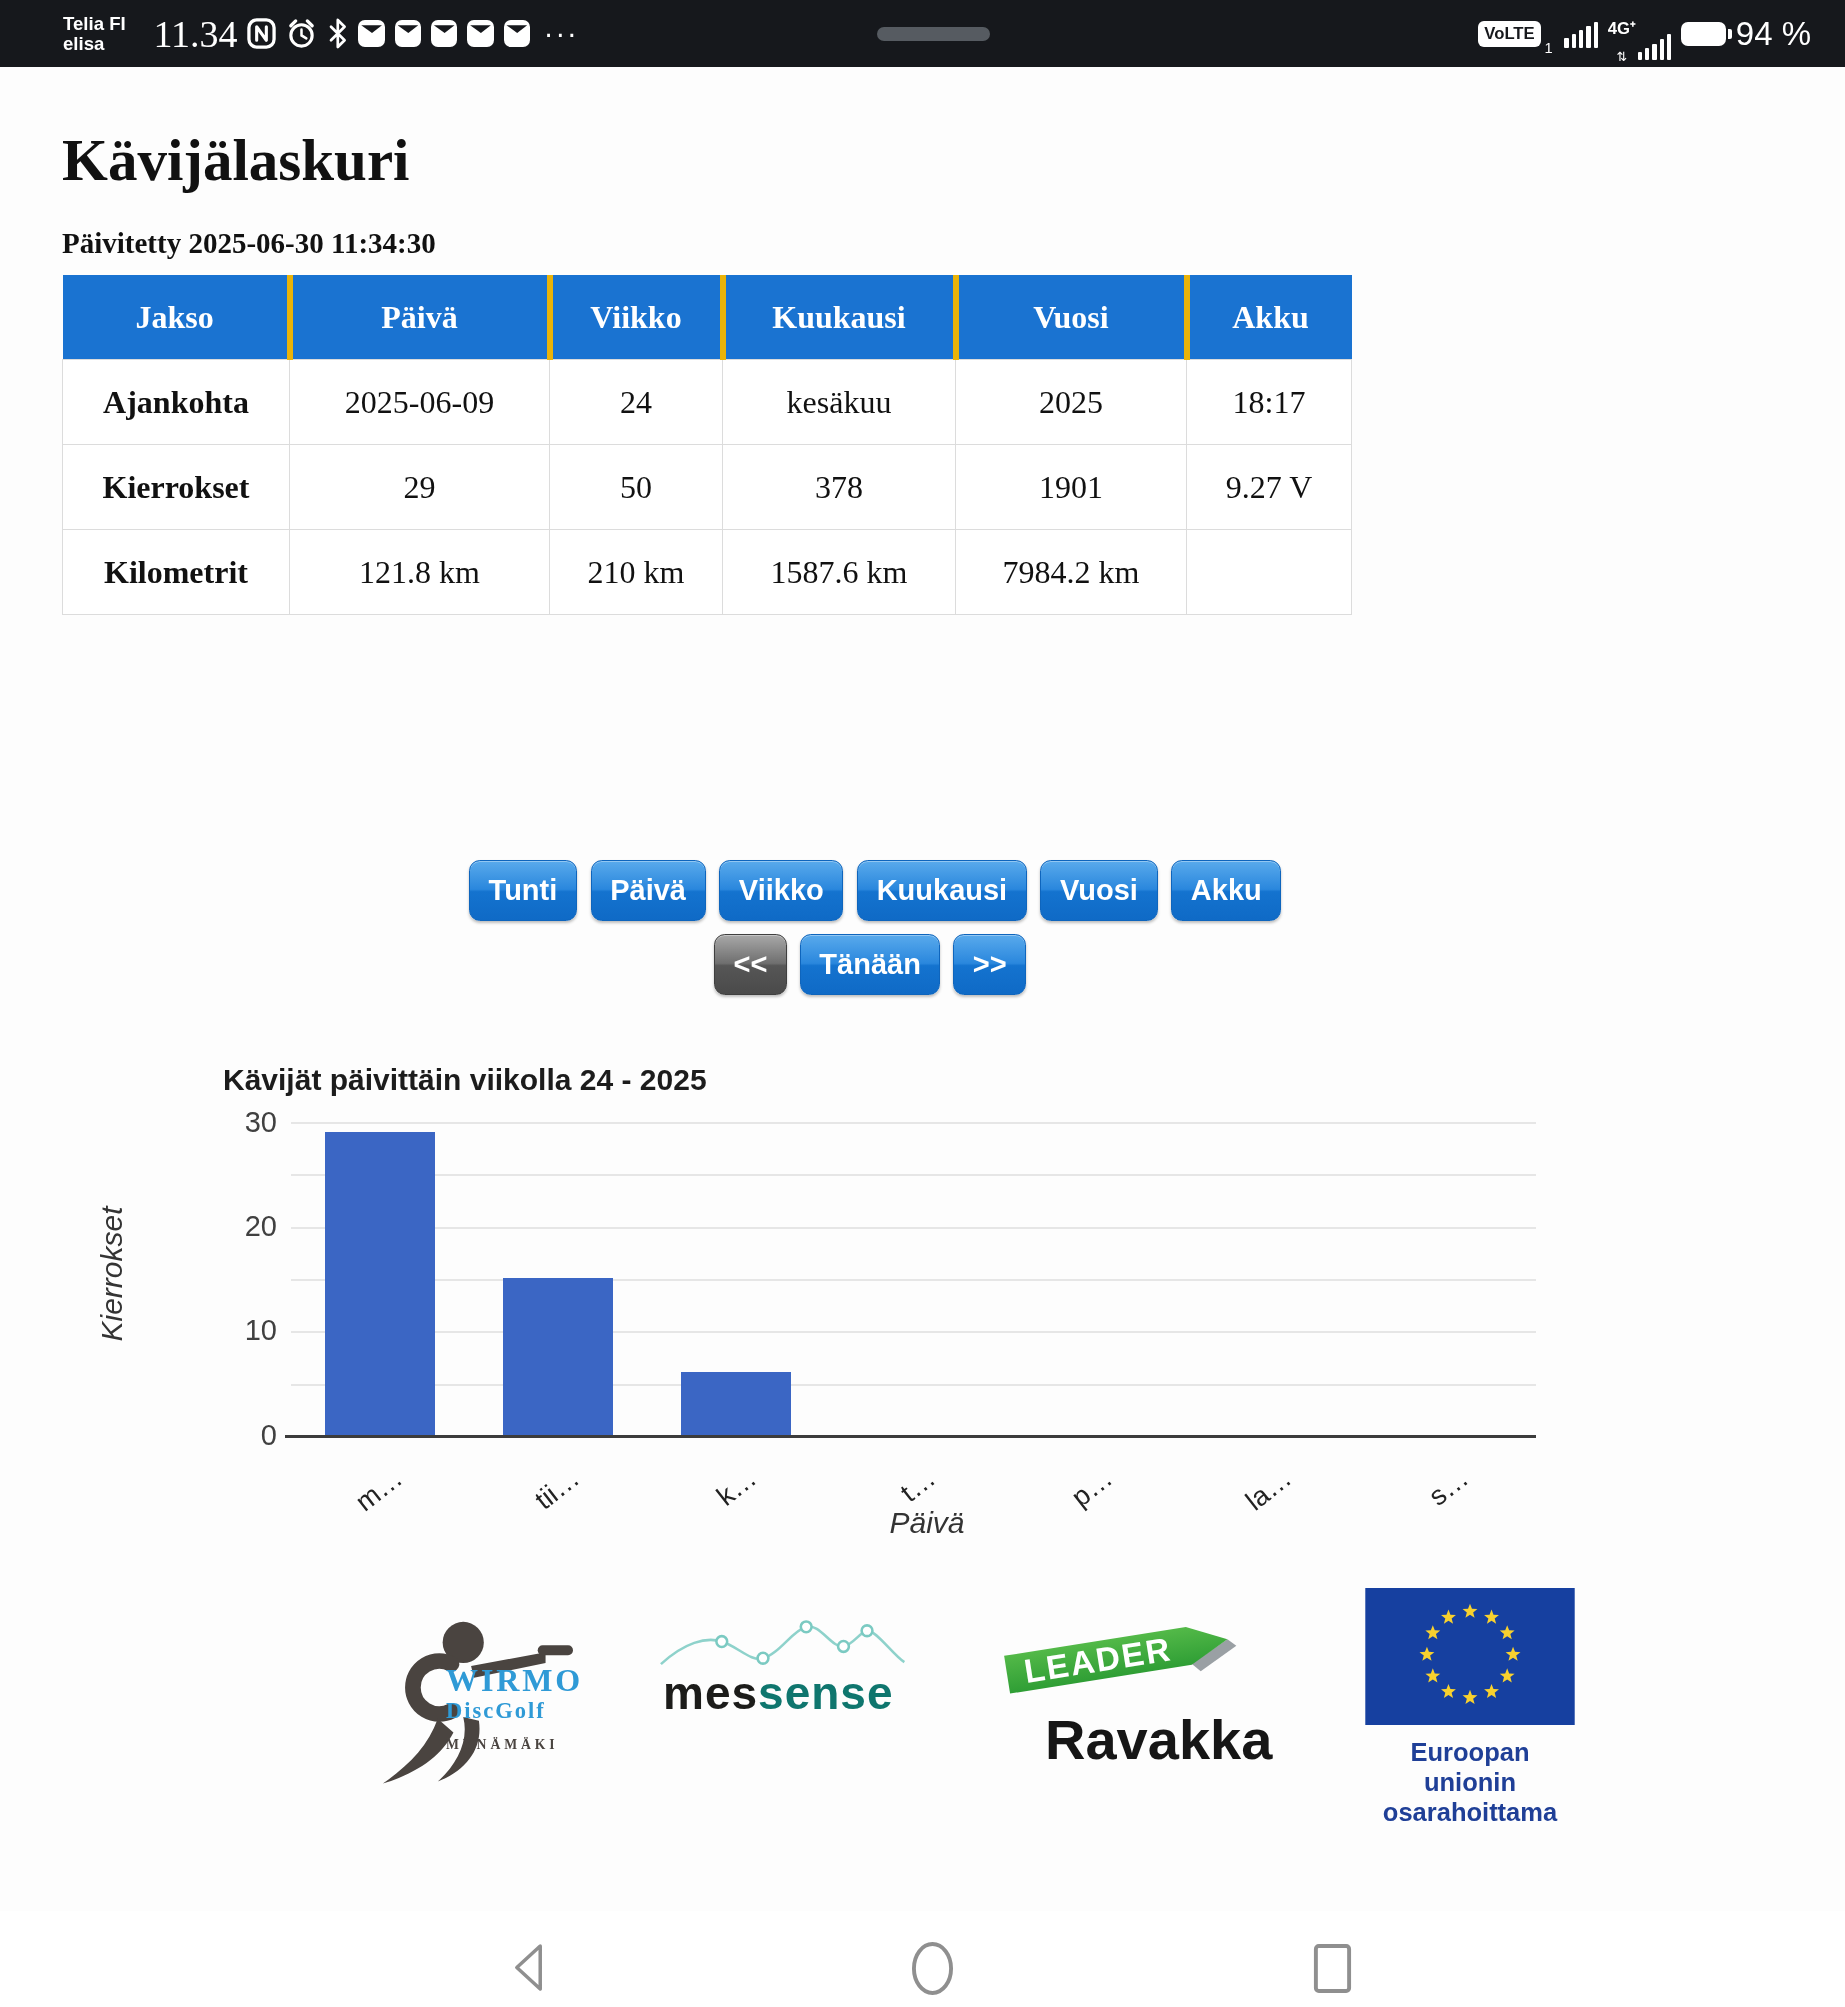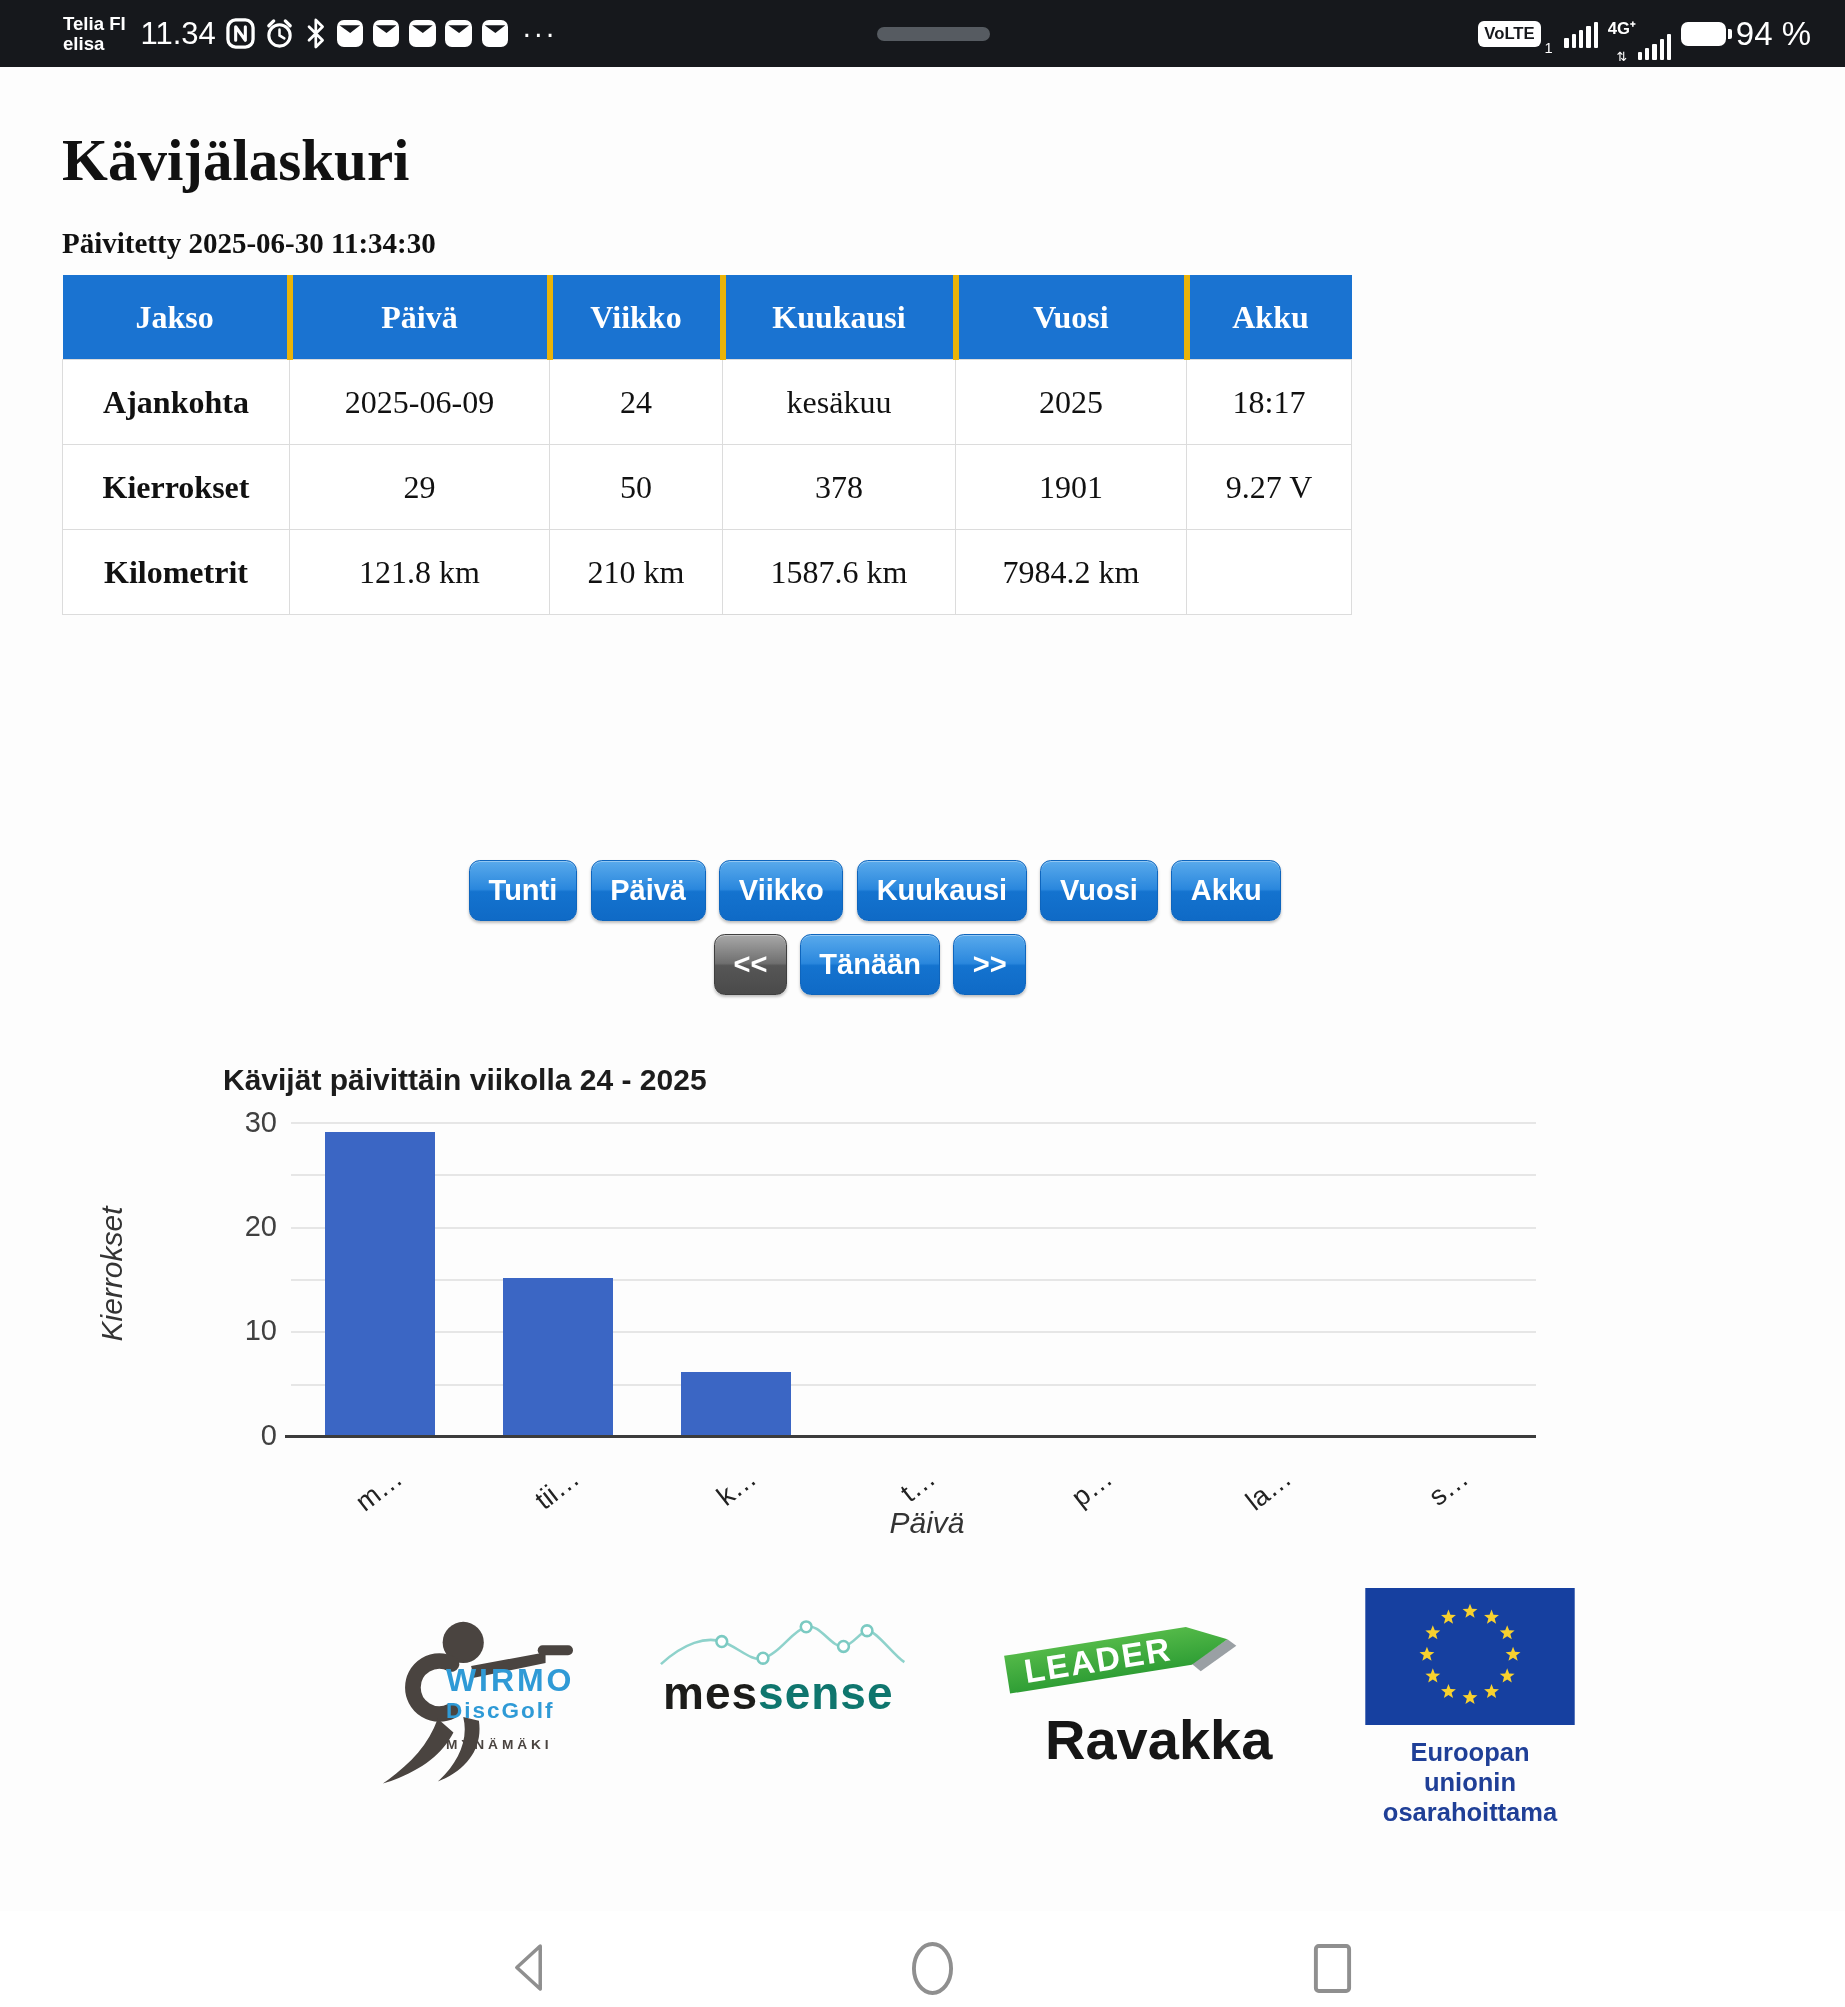--- a/index.html
+++ b/index.html
@@ -5,21 +5,21 @@
   html,body{margin:0;padding:0;}
   body{
     width:1846px;height:2007px;position:relative;background:#fdfdfd;
     font-family:"Liberation Serif",serif;overflow:hidden;
   }
   
   .statusbar{position:absolute;left:0;top:0;width:1846px;height:67px;background:#16181c;color:#fff;
     font-family:"Liberation Sans",sans-serif;display:flex;align-items:center;}
   .sb-left{display:flex;align-items:center;gap:9.8px;padding-left:47px;}
   .carrier{font-size:18.6px;font-weight:bold;line-height:19.6px;margin-left:16px;}
-  .sb-time{font-size:31px;font-weight:500;margin-left:5px;}
+  .sb-time{font-size:38px;font-weight:500;margin-left:18px;font-family:Liberation Serif, serif;}
   .sb-ico{display:inline-flex;align-items:center;justify-content:center;}
   .msgico{width:26.5px;height:26.5px;border-radius:6.9px;background:#fff;position:relative;overflow:hidden;}
   .msgico:before{content:"";position:absolute;left:2.9px;right:2.9px;top:4.9px;height:7.8px;background:#16181c;
     clip-path:polygon(0 0,100% 0,52% 100%);}
   .sb-dots{font-size:29px;letter-spacing:2px;margin-left:3.9px;}
   .sb-pill{position:absolute;left:877px;top:27.4px;width:113px;height:13.7px;border-radius:7.8px;background:#565b61;}
   .sb-right{position:absolute;right:35px;top:0;height:68px;display:flex;align-items:center;gap:9.8px;}
   .volte{background:#fff;color:#16181c;font-weight:bold;font-size:16.7px;border-radius:5.9px;padding:2.9px 5.9px;}
   .voltesub{font-size:14.7px;align-self:flex-end;margin:0 2px 11.8px -5.9px;}
   .bars{display:flex;align-items:flex-end;gap:2.9px;height:27.4px;}
@@ -57,21 +57,21 @@
   .ytick{position:absolute;width:55px;text-align:right;font-family:"Liberation Sans",sans-serif;
     font-size:29px;color:#404040;left:222px;}
   .xlab{position:absolute;top:1462px;width:69px;text-align:right;font-family:"Liberation Sans",sans-serif;
     font-size:27.4px;color:#222;transform:rotate(-38deg);transform-origin:top right;}
   .ylabel{position:absolute;left:112px;top:1274px;transform:translate(-50%,-50%) rotate(-90deg);
     font-family:"Liberation Sans",sans-serif;font-style:italic;font-size:30px;color:#333;white-space:nowrap;}
   .xlabel{position:absolute;left:927px;top:1506px;transform:translateX(-50%);
     font-family:"Liberation Sans",sans-serif;font-style:italic;font-size:30px;color:#333;}
   
   .logo{position:absolute;}
-  .wirmo-text{position:absolute;left:446px;top:1664px;font-family:Liberation Sans, sans-serif;line-height:1;}
+  .wirmo-text{position:absolute;left:446px;top:1664px;font-family:Liberation Serif, serif;line-height:1;}
   .wirmo-text .l1{color:#2f9ad6;font-weight:bold;font-size:32px;letter-spacing:2.9px;}
   .wirmo-text .l2{color:#2f9ad6;font-weight:bold;font-size:22.5px;letter-spacing:2px;margin-top:3.9px;}
   .wirmo-text .l3{color:#4a4440;font-weight:bold;font-size:13.7px;letter-spacing:3.9px;margin-top:16px;}
   .messense-text{position:absolute;left:663px;top:1666px;font-family:"Liberation Sans",sans-serif;
     font-weight:bold;font-size:46px;letter-spacing:1px;}
   .messense-text .mes{color:#1c1c1a;}
   .messense-text .sense{color:#0f766e;}
   .ravakka{position:absolute;left:1017px;top:1707px;font-family:Liberation Sans, sans-serif;
     font-weight:800;font-size:56px;color:#161616;margin-left:28px;}
   .eu-caption{position:absolute;left:1365px;top:1737px;width:210px;text-align:center;

